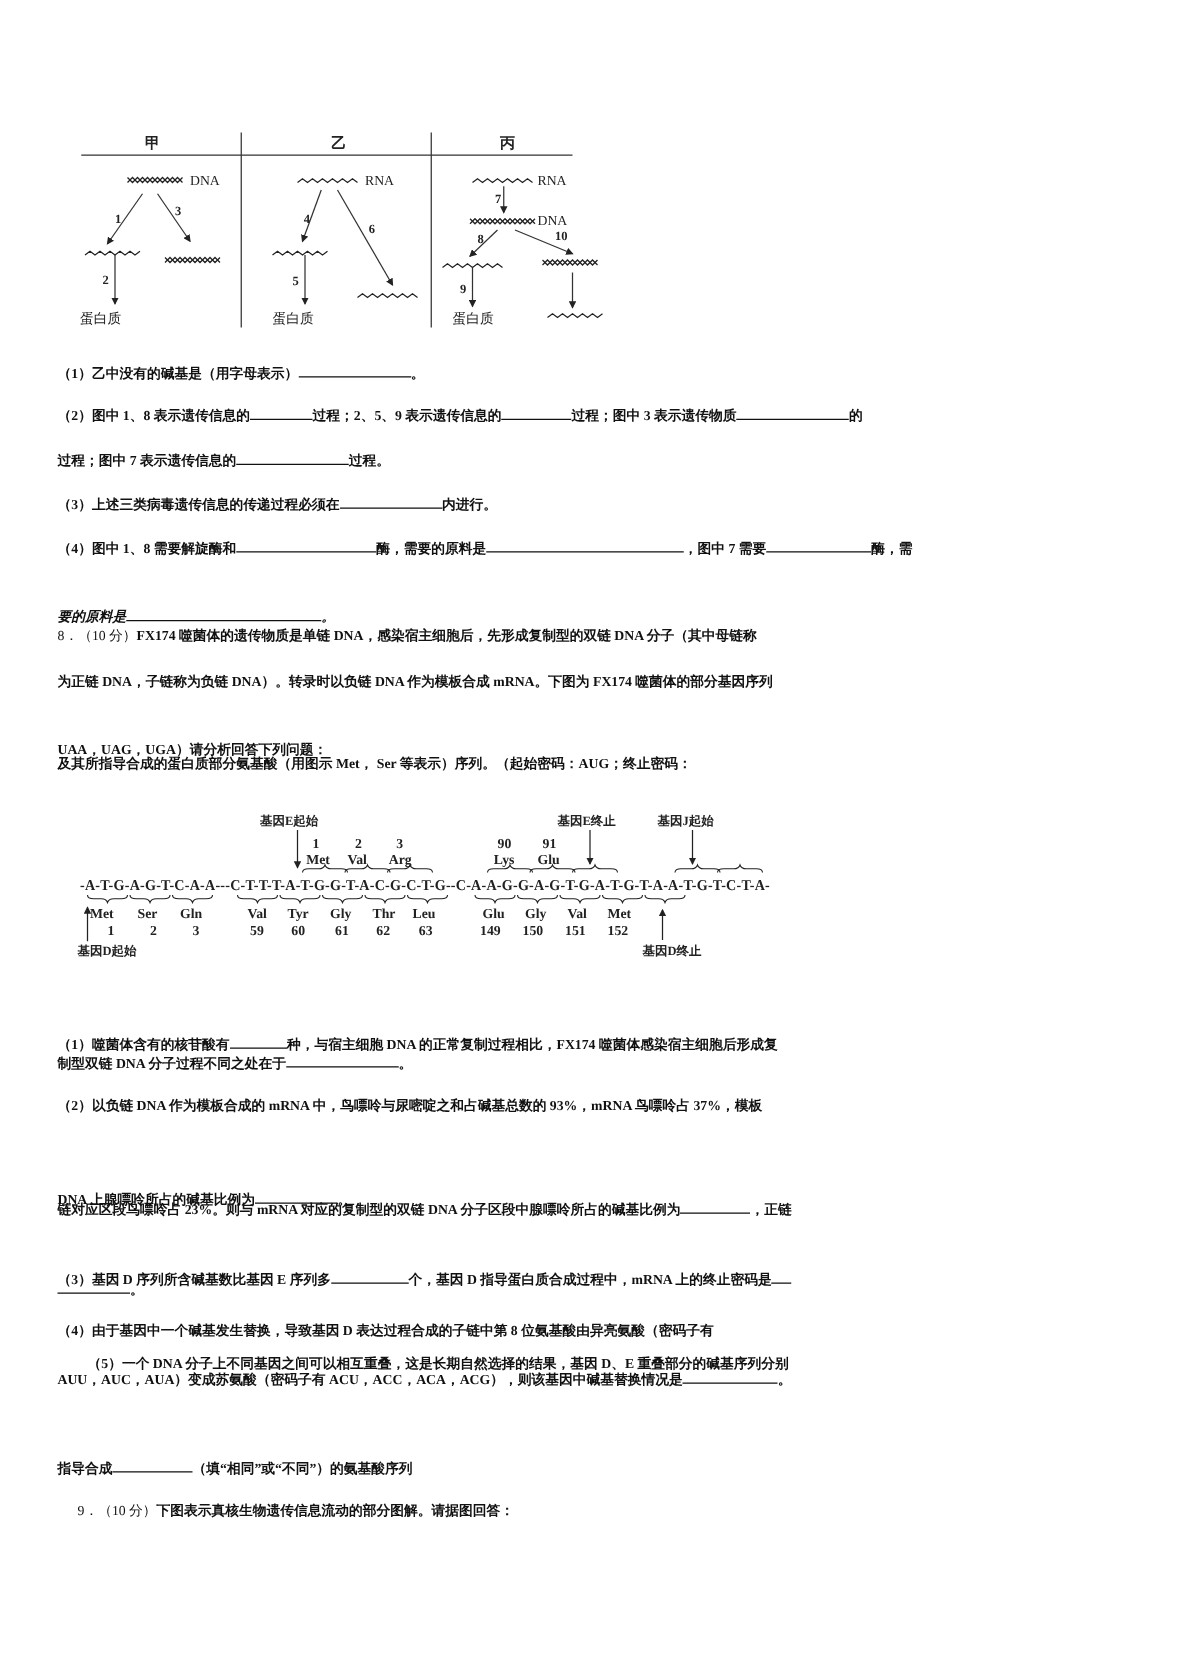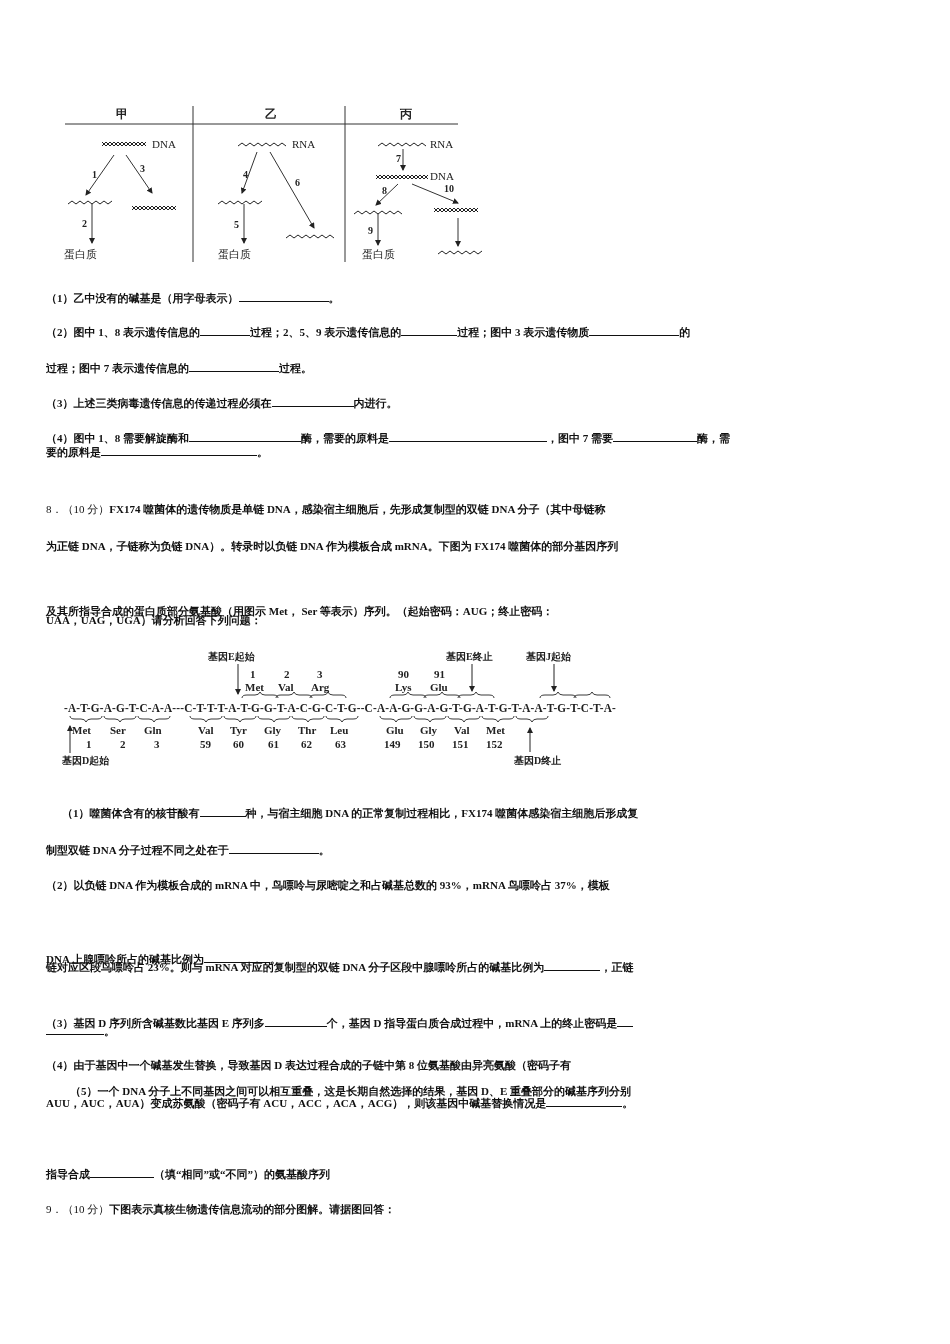--- a/index.html
+++ b/index.html
@@ -121,30 +121,30 @@
   <span>过程；图中 7 表示遗传信息的</span><span class="blank" style="width:90px"></span><span>过程。</span>
 </div>
 
 <div class="line b" style="top:392px;text-align:right;">
   <span>（3）上述三类病毒遗传信息的传递过程必须在</span><span class="blank" style="width:82px"></span><span>内进行。</span>
 </div>
 
 <div class="line b" style="top:427px;">
   <span>（4）图中 1、8 需要解旋酶和</span><span class="blank" style="width:112px"></span><span>酶，需要的原料是</span><span class="blank" style="width:158px"></span><span>，图中 7 需要</span><span class="blank" style="width:84px"></span><span>酶，需</span>
 </div>
-<div class="line b" style="top:441px;">
+<div class="line b" style="top:482px;font-style:italic;">
   <span>要的原料是</span><span class="blank" style="width:156px"></span><span>。</span>
 </div>
 
 <div class="line" style="top:499px;">
   <span>8．（10 分）</span><span class="b">FX174 噬菌体的遗传物质是单链 DNA，感染宿主细胞后，先形成复制型的双链 DNA 分子（其中母链称</span>
 </div>
 <div class="line b" style="top:536px;">为正链 DNA，子链称为负链 DNA）。转录时以负链 DNA 作为模板合成 mRNA。下图为 FX174 噬菌体的部分基因序列</div>
 <div class="line b" style="top:601px;">及其所指导合成的蛋白质部分氨基酸（用图示 Met， Ser 等表示）序列。（起始密码：AUG；终止密码：</div>
-<div class="line b" style="top:610px;">UAA，UAG，UGA）请分析回答下列问题：</div>
+<div class="line b" style="top:590px;">UAA，UAG，UGA）请分析回答下列问题：</div>
 
 <div class="fig2">
   <svg viewBox="0 0 570 122">
     <defs>
       <marker id="ah2" markerWidth="6" markerHeight="6" refX="5" refY="3" orient="auto">
         <path d="M0,0 L6,3 L0,6 z" fill="#222"></path>
       </marker>
     </defs>
 
     <text class="cap" x="150" y="12">基因E起始</text>
@@ -219,21 +219,21 @@
     <text x="428" y="86">Met</text>
     <text x="428" y="100">152</text>
 
     <line x1="12" y1="105" x2="12" y2="78" stroke="#222" marker-end="url(#ah2)"></line>
     <text class="cap" x="4" y="116">基因D起始</text>
     <line x1="472" y1="104" x2="472" y2="80" stroke="#222" marker-end="url(#ah2)"></line>
     <text class="cap" x="456" y="116">基因D终止</text>
   </svg>
 </div>
 
-<div class="line b" style="top:802px;margin-left:16px;">
+<div class="line b" style="top:824px;">
   <span>（1）噬菌体含有的核苷酸有</span><span class="blank" style="width:46px"></span><span>种，与宿主细胞 DNA 的正常复制过程相比，FX174 噬菌体感染宿主细胞后形成复</span>
 </div>
 <div class="line b" style="top:839px;text-align:right;">
   <span>制型双链 DNA 分子过程不同之处在于</span><span class="blank" style="width:90px"></span><span>。</span>
 </div>
 
 <div class="line b" style="top:875px;">（2）以负链 DNA 作为模板合成的 mRNA 中，鸟嘌呤与尿嘧啶之和占碱基总数的 93%，mRNA 鸟嘌呤占 37%，模板</div>
 <div class="line b" style="top:912px;margin-top:44px;">
   <span>链对应区段鸟嘌呤占 23%。则与 mRNA 对应的复制型的双链 DNA 分子区段中腺嘌呤所占的碱基比例为</span><span class="blank" style="width:56px"></span><span>，正链</span>
 </div>
@@ -251,15 +251,15 @@
 <div class="line b" style="top:1055px;">（4）由于基因中一个碱基发生替换，导致基因 D 表达过程合成的子链中第 8 位氨基酸由异亮氨酸（密码子有</div>
 <div class="line b" style="top:1092px;">
   <span>AUU，AUC，AUA）变成苏氨酸（密码子有 ACU，ACC，ACA，ACG），则该基因中碱基替换情况是</span><span class="blank" style="width:76px"></span><span>。</span>
 </div>
 
 <div class="line b" style="top:1081px;margin-left:24px;">（5）一个 DNA 分子上不同基因之间可以相互重叠，这是长期自然选择的结果，基因 D、E 重叠部分的碱基序列分别</div>
 <div class="line b" style="top:1163px;">
   <span>指导合成</span><span class="blank" style="width:64px"></span><span>（填“相同”或“不同”）的氨基酸序列</span>
 </div>
 
-<div class="line" style="top:1199px;">
+<div class="line" style="top:1199px;margin-left:16px;">
   <span>9．（10 分）</span><span class="b">下图表示真核生物遗传信息流动的部分图解。请据图回答：</span>
 </div>
 
 </body></html>

